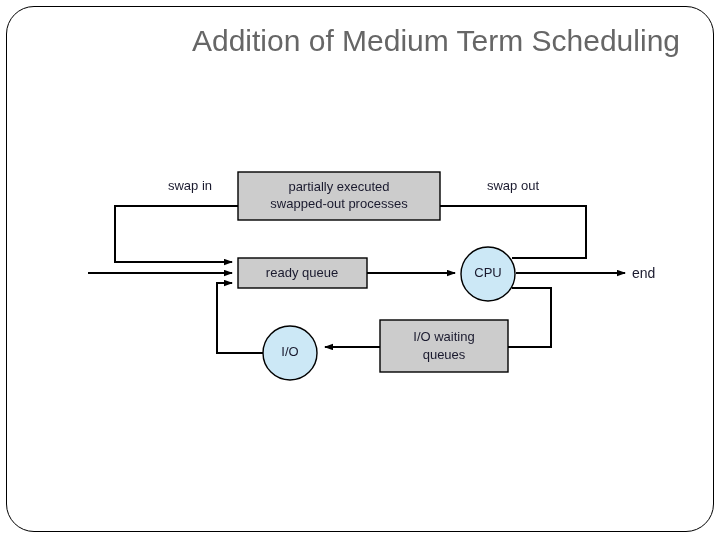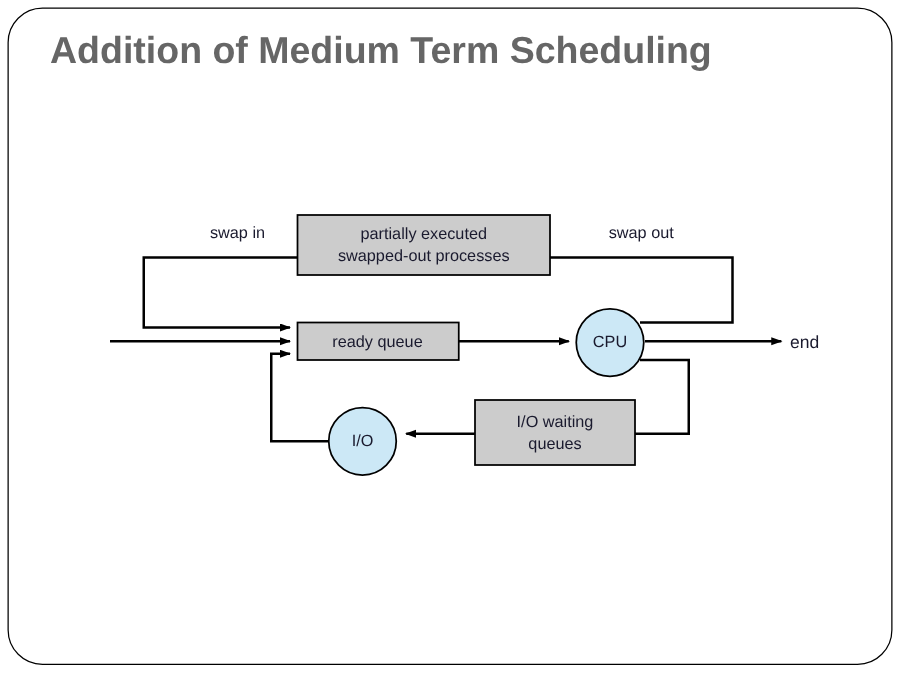--- a/index.html
+++ b/index.html
@@ -31,23 +31,23 @@
     border: 1px solid #000000;
     border-radius: 28px;
     background: transparent;
     pointer-events: none;
   }
   #slide-title {
     position: absolute;
     left: 40px;
     top: 24px;
     width: 640px;
-    text-align: left;
+    text-align: right;
     font-size: 30px;
-    font-weight: bold;
+    font-weight: normal;
     color: #666666;
     font-family: "Liberation Sans", sans-serif;
     letter-spacing: 0px;
     white-space: nowrap;
   }
   #diagram-wrap {
     position: absolute;
     left: 0px;
     top: 150px;
     width: 720px;

